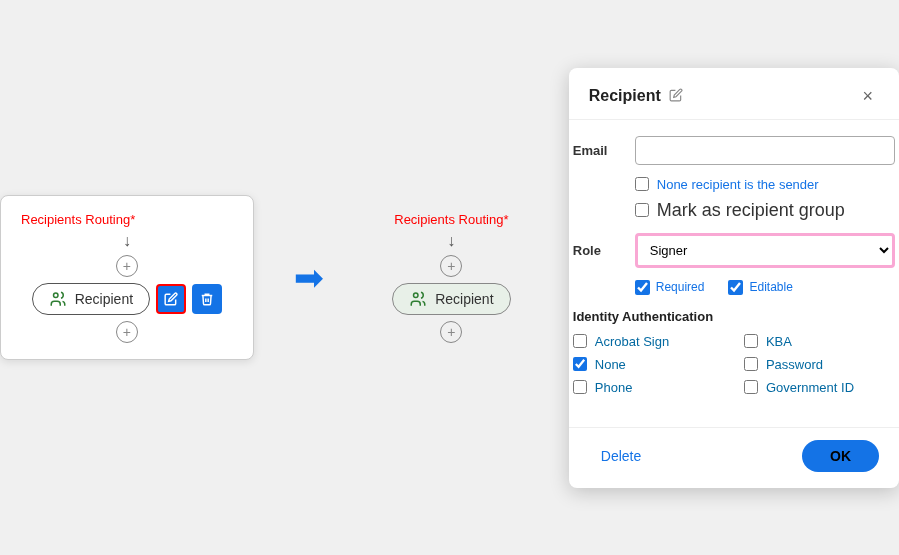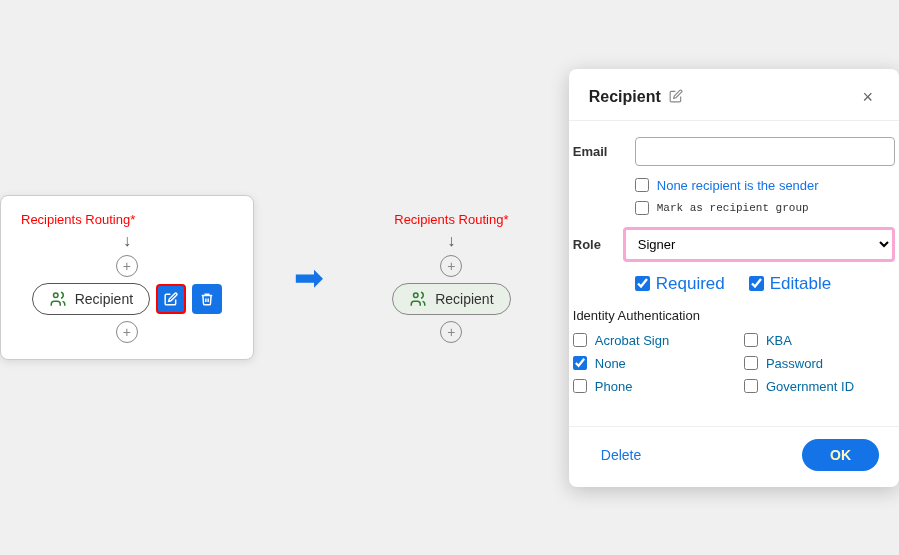--- a/index.html
+++ b/index.html
@@ -212,27 +212,27 @@
     .checkbox-row input[type="checkbox"] {
       width: 14px;
       height: 14px;
       accent-color: #1473e6;
     }
     .checkbox-label {
       font-size: 13px;
       color: #1473e6;
     }
     .checkbox-label-black {
-      font-size: 11px;
-      color: #333;
-      font-family: Liberation Mono, monospace;
+      font-size: 18px;
+      color: #333;
     }
     .role-row {
       display: flex;
       align-items: center;
+      gap: 12px;
       margin-bottom: 12px;
     }
     .role-select {
       flex: 1;
       border: 3px solid #f9a8d4;
       border-radius: 4px;
       padding: 6px 8px;
       font-size: 13px;
       background: white;
       cursor: pointer;
@@ -249,26 +249,26 @@
       display: flex;
       align-items: center;
       gap: 6px;
     }
     .check-item input[type="checkbox"] {
       width: 15px;
       height: 15px;
       accent-color: #1473e6;
     }
     .check-item label {
-      font-size: 17px;
+      font-size: 12px;
       color: #1473e6;
     }
     .section-title {
       font-size: 13px;
-      font-weight: 400;
+      font-weight: 700;
       color: #222;
       margin-bottom: 10px;
     }
     .auth-grid {
       display: grid;
       grid-template-columns: 1fr 1fr;
       gap: 8px 20px;
       margin-bottom: 16px;
     }
     .auth-item {
@@ -296,21 +296,21 @@
       background: none;
       border: none;
       color: #1473e6;
       font-size: 14px;
       cursor: pointer;
       text-decoration: none;
       padding-left: 12px;
     }
     .ok-btn {
       background: #1473e6;
-      color: #fef9c3;
+      color: #000000;
       border: none;
       border-radius: 20px;
       padding: 8px 28px;
       font-size: 14px;
       font-weight: 600;
       cursor: pointer;
     }
 
     
     .people-icon {

